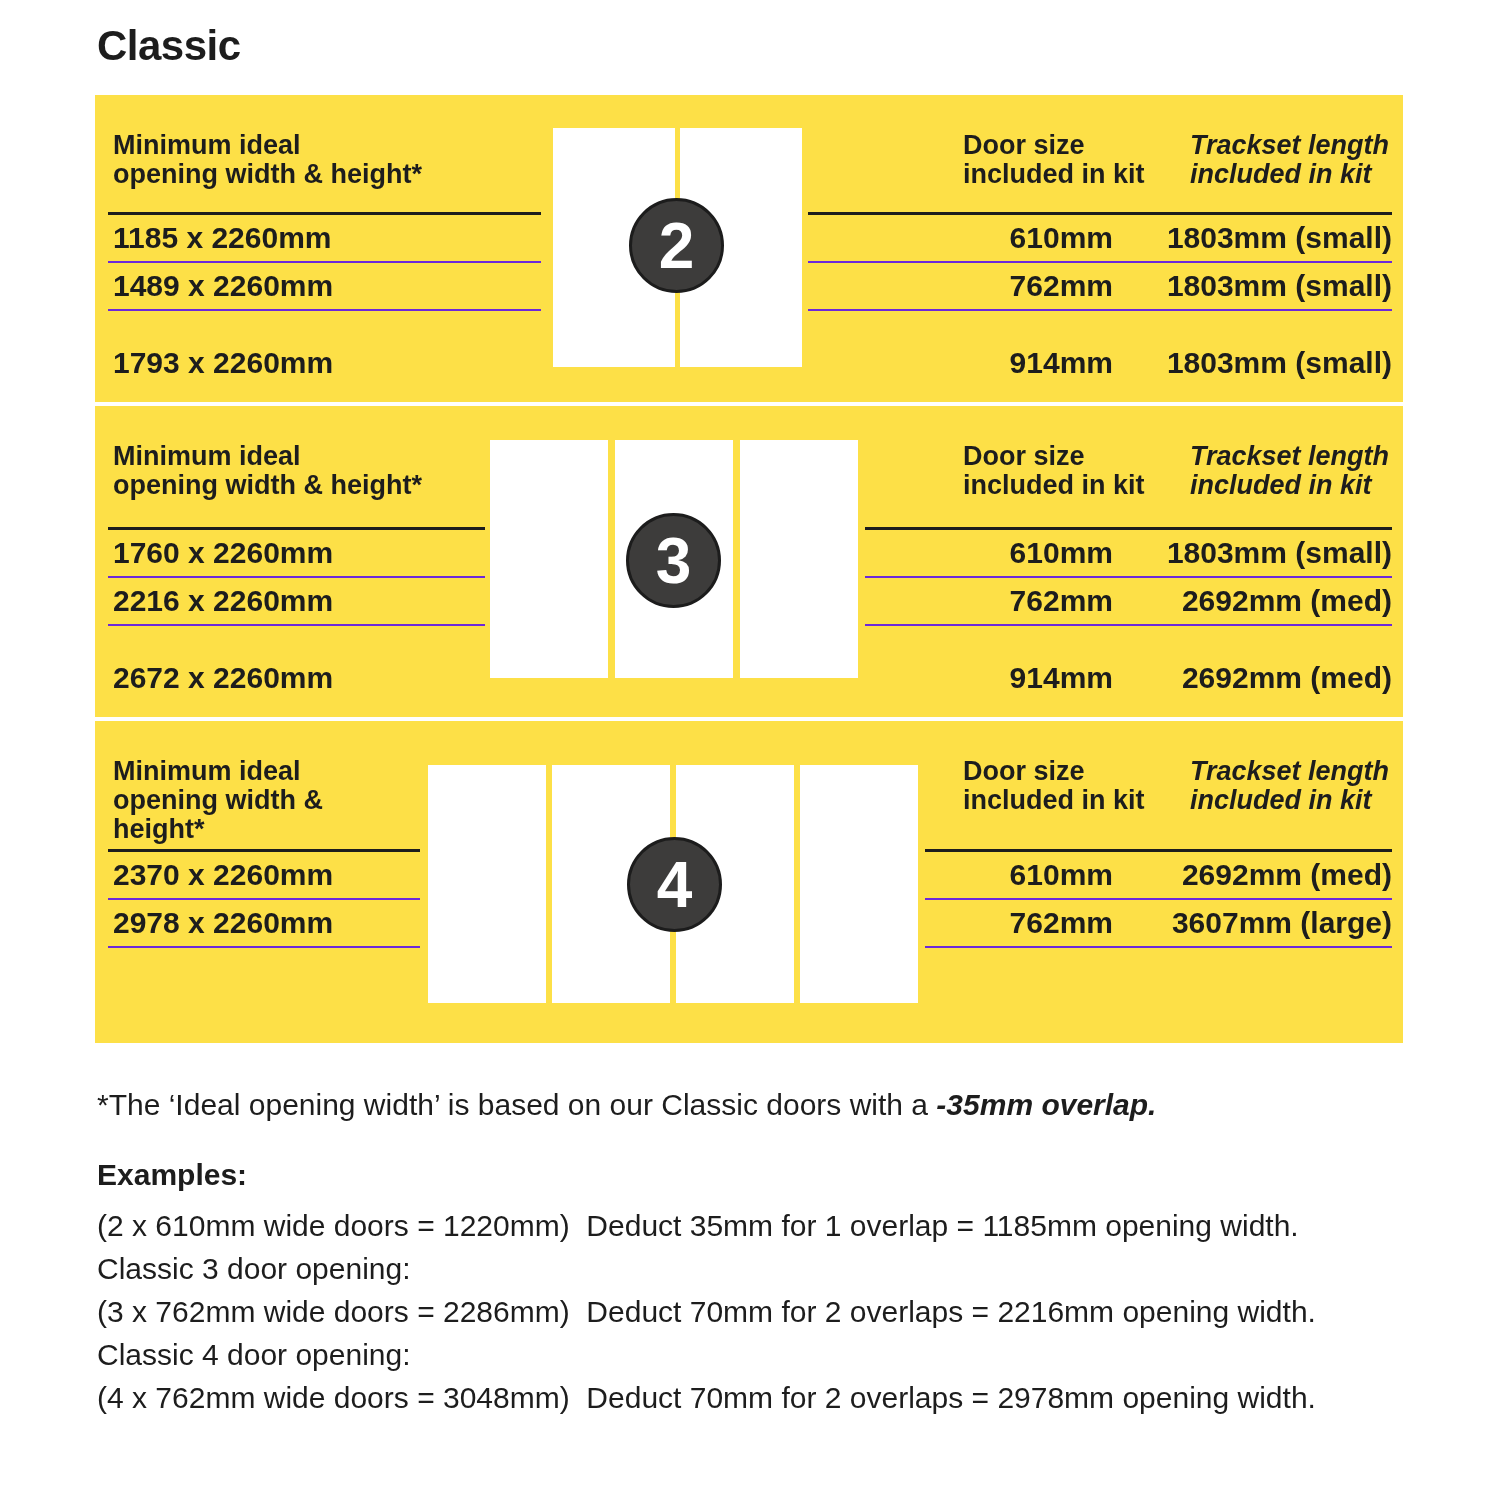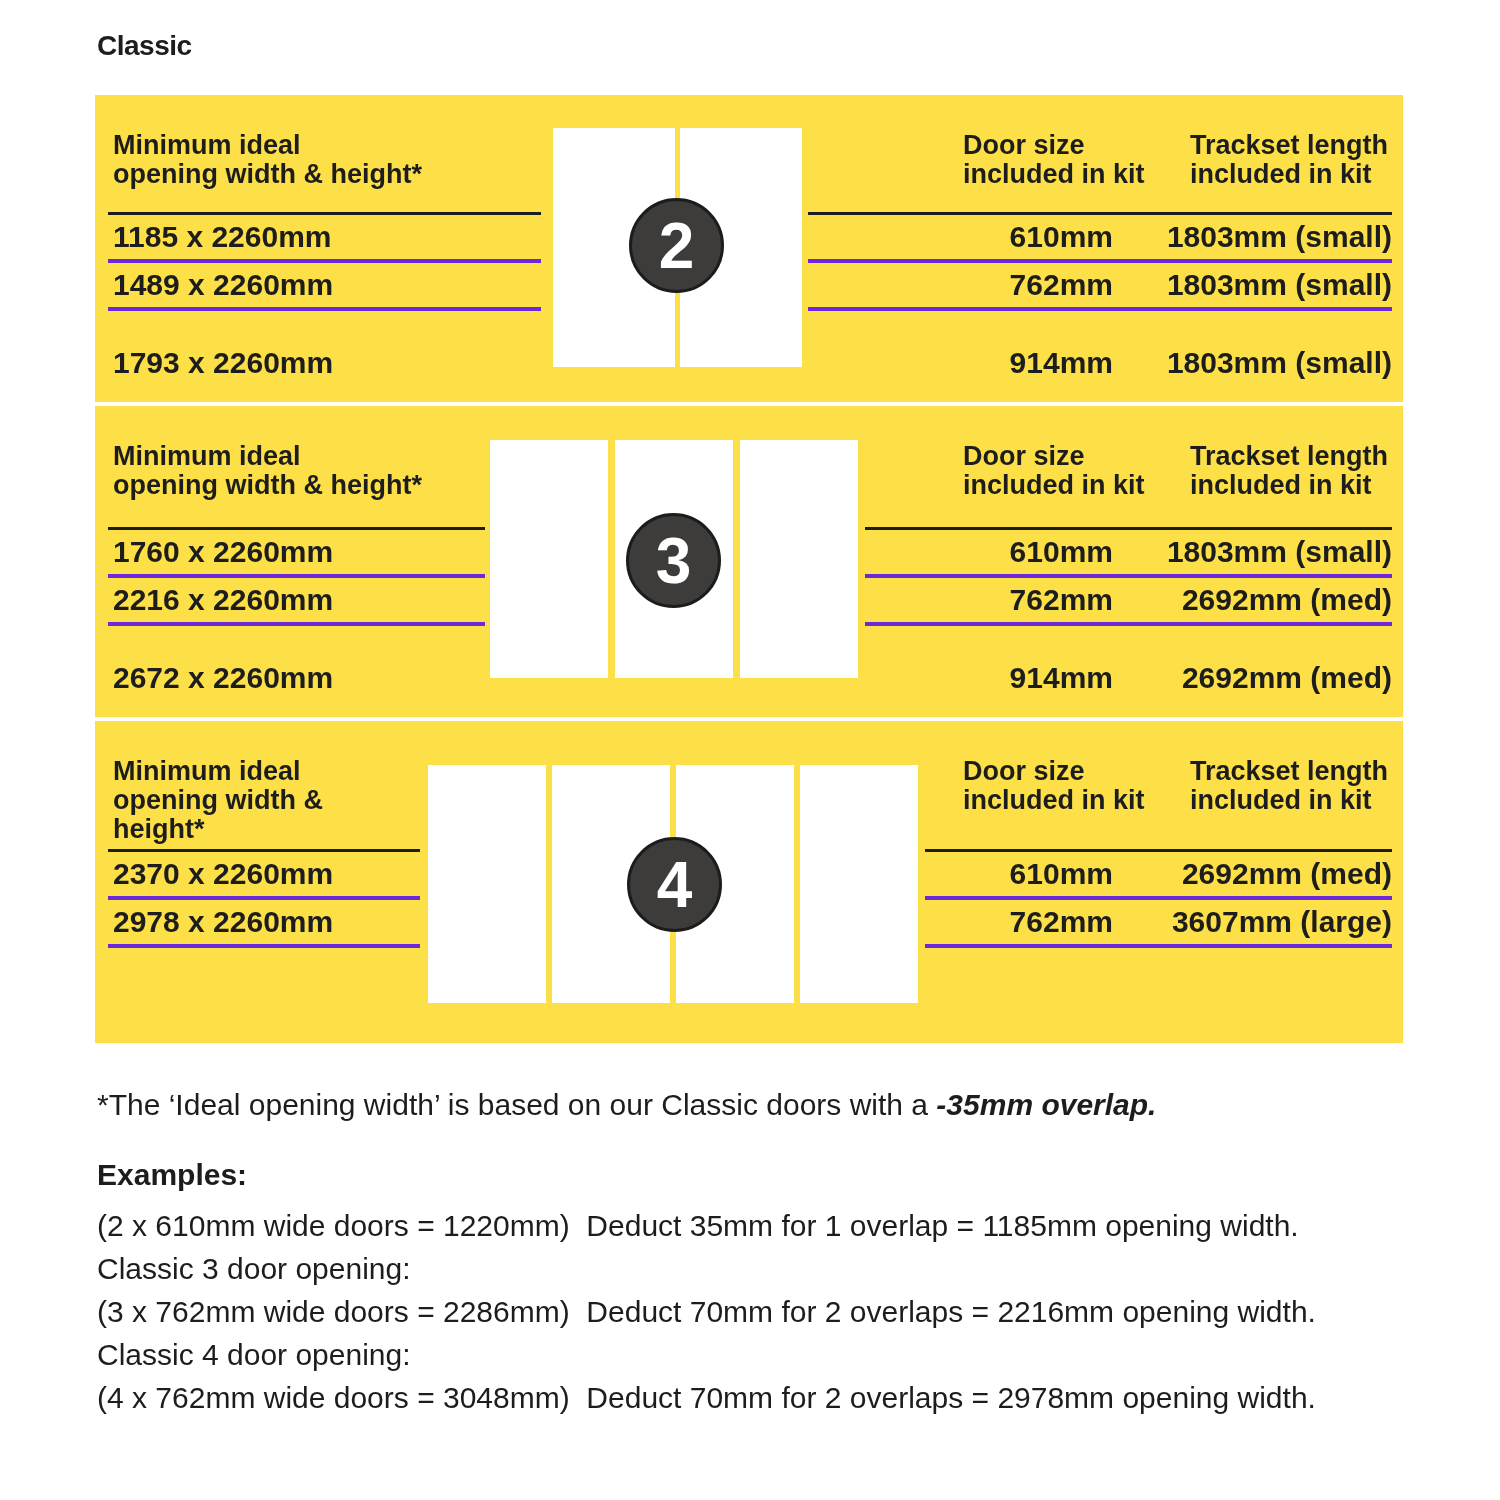--- a/index.html
+++ b/index.html
@@ -1,51 +1,51 @@
 <!DOCTYPE html>
 <html><head>
 <meta charset="utf-8">
 <style>
   html,body{margin:0;padding:0;background:#fff;}
   .page{position:relative;width:1500px;height:1500px;background:#fff;overflow:hidden;
         font-family:"Liberation Sans", sans-serif;color:#1d1d1d;}
-  .page-title{position:absolute;left:97px;top:22px;margin:0;font-size:28px;line-height:48px;
+  .page-title{position:absolute;left:97px;top:22px;margin:0;font-size:42px;line-height:48px;
         font-weight:bold;letter-spacing:-0.5px;}
   .panel{position:absolute;left:95px;top:95px;width:1308px;height:948px;background:#c8cfd6;}
   .section{position:relative;background:#fde047;box-sizing:border-box;}
   .section.s1{height:311px;border-bottom:4px solid #fff;
     --ltw:433px;--header-h:120px;--rtl:713px;--rtw:584px;--dcol:305px;--dhl:155px;--thl:382px;
     --dx:458px;--dy:33px;--dhh:239px;--dw:122px;--dgap:5px;--bx:534px;--by:103px;}
   .section.s2{height:315px;border-bottom:4px solid #fff;
     --ltw:377px;--header-h:124px;--rtl:770px;--rtw:527px;--dcol:248px;--dhl:98px;--thl:325px;
     --dx:395px;--dy:34px;--dhh:238px;--dw:118px;--dgap:7px;--bx:531px;--by:107px;}
   .section.s3{height:322px;
     --ltw:312px;--header-h:131px;--rtl:830px;--rtw:467px;--dcol:188px;--dhl:38px;--thl:265px;
     --dx:333px;--dy:44px;--dhh:238px;--dw:118px;--dgap:6px;--bx:532px;--by:116px;}
 
   .left-table{position:absolute;left:13px;top:0;width:var(--ltw);}
   .tbl-header{height:var(--header-h);box-sizing:border-box;border-bottom:3px solid #1d1d1d;
         padding-top:36px;font-weight:bold;font-size:27px;line-height:29px;}
   .left-table .tbl-header{padding-left:5px;}
-  .trow{height:48px;box-sizing:border-box;border-bottom:4px solid #6d28d9;display:flex;
+  .trow{height:48px;box-sizing:border-box;border-bottom:2px solid #6d28d9;display:flex;
         align-items:center;font-weight:bold;font-size:30px;}
   .trow.no-line{border-bottom:none;margin-top:28px;}
   .left-row{padding-left:5px;}
 
   .doors{position:absolute;left:var(--dx);top:var(--dy);height:var(--dhh);display:flex;gap:var(--dgap);}
   .door{width:var(--dw);height:100%;background:#fff;}
   .badge{position:absolute;left:var(--bx);top:var(--by);width:95px;height:95px;border-radius:50%;
         background:#3d3c3b;border:3px solid #1c1c1c;box-sizing:border-box;color:#fff;
         font-weight:bold;font-size:64px;display:flex;align-items:center;justify-content:center;z-index:2;}
 
   .right-table{position:absolute;left:var(--rtl);top:0;width:var(--rtw);}
   .rt-header{position:relative;padding-top:4px;}
   .rhead{position:absolute;top:36px;font-weight:bold;font-size:27px;line-height:29px;}
   .doorsize-head{left:var(--dhl);}
-  .trackset-head{left:var(--thl);}
+  .trackset-head{left:var(--thl);font-style:italic;}
   .cell-door{width:var(--dcol);text-align:right;}
   .cell-track{flex:1;text-align:right;}
 
   .footnote{position:absolute;left:97px;top:1088px;margin:0;font-size:30px;line-height:34px;}
   .footnote b{font-weight:bold;font-style:italic;}
   .examples{position:absolute;left:97px;top:1158px;width:1330px;}
   .ex-head{margin:0 0 12px 0;font-weight:bold;font-size:30px;line-height:34px;}
   .ex-line{font-size:30px;line-height:43px;white-space:pre-wrap;}
 </style>
 </head>

